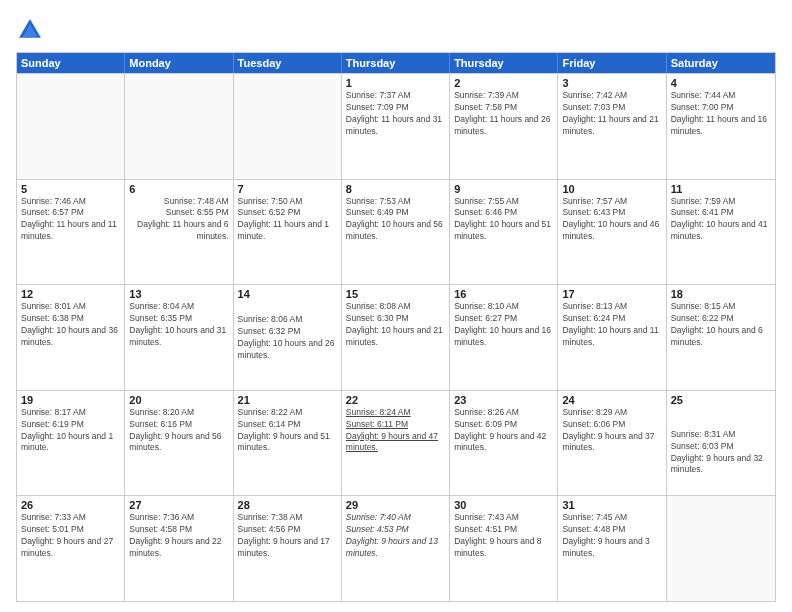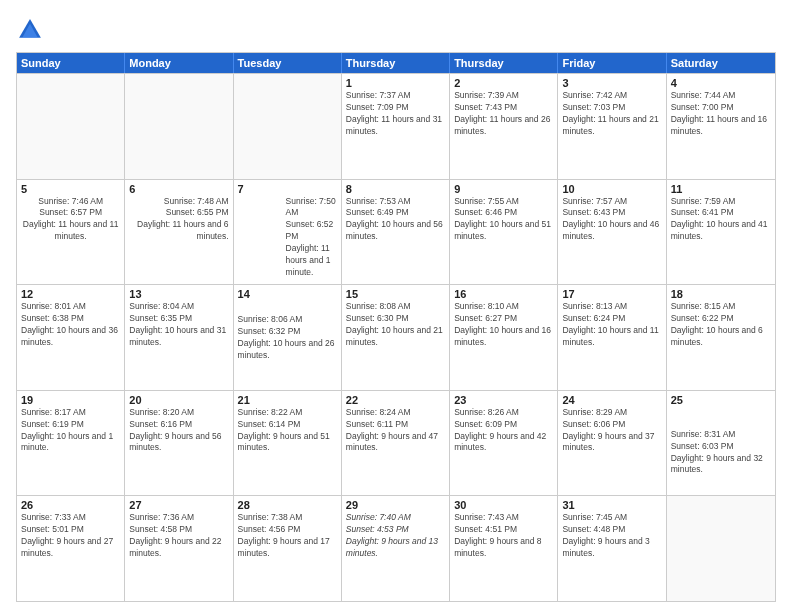--- a/index.html
+++ b/index.html
@@ -142,52 +142,52 @@
           <div class="cal-cell empty"></div>
           <div class="cal-cell">
             <div class="cell-date">1</div>
             <div class="cell-info" style="white-space: pre-line;">Sunrise: 7:37 AM
 Sunset: 7:09 PM
 Daylight: 11 hours and 31 minutes.</div>
           </div>
           <div class="cal-cell">
             <div class="cell-date">2</div>
             <div class="cell-info" style="white-space: pre-line;">Sunrise: 7:39 AM
-Sunset: 7:43 PM
+Sunset: 7:58 PM
 Daylight: 11 hours and 26 minutes.</div>
           </div>
           <div class="cal-cell">
             <div class="cell-date">3</div>
             <div class="cell-info" style="white-space: pre-line;">Sunrise: 7:42 AM
 Sunset: 7:03 PM
 Daylight: 11 hours and 21 minutes.</div>
           </div>
           <div class="cal-cell">
             <div class="cell-date">4</div>
             <div class="cell-info" style="white-space: pre-line;">Sunrise: 7:44 AM
 Sunset: 7:00 PM
 Daylight: 11 hours and 16 minutes.</div>
           </div>
         </div>
         <div class="cal-row">
           <div class="cal-cell">
             <div class="cell-date">5</div>
-            <div class="cell-info" style="white-space: pre-line; text-align: center;">Sunrise: 7:46 AM
+            <div class="cell-info" style="white-space: pre-line;">Sunrise: 7:46 AM
 Sunset: 6:57 PM
 Daylight: 11 hours and 11 minutes.</div>
           </div>
           <div class="cal-cell">
             <div class="cell-date">6</div>
             <div class="cell-info" style="white-space: pre-line; text-align: right;">Sunrise: 7:48 AM
 Sunset: 6:55 PM
 Daylight: 11 hours and 6 minutes.</div>
           </div>
           <div class="cal-cell">
             <div class="cell-date">7</div>
-            <div class="cell-info" style="white-space: pre-line; margin-left: 48px;">Sunrise: 7:50 AM
+            <div class="cell-info" style="white-space: pre-line;">Sunrise: 7:50 AM
 Sunset: 6:52 PM
 Daylight: 11 hours and 1 minute.</div>
           </div>
           <div class="cal-cell">
             <div class="cell-date">8</div>
             <div class="cell-info" style="white-space: pre-line;">Sunrise: 7:53 AM
 Sunset: 6:49 PM
 Daylight: 10 hours and 56 minutes.</div>
           </div>
           <div class="cal-cell">
@@ -267,21 +267,21 @@
 Daylight: 9 hours and 56 minutes.</div>
           </div>
           <div class="cal-cell">
             <div class="cell-date">21</div>
             <div class="cell-info" style="white-space: pre-line;">Sunrise: 8:22 AM
 Sunset: 6:14 PM
 Daylight: 9 hours and 51 minutes.</div>
           </div>
           <div class="cal-cell">
             <div class="cell-date">22</div>
-            <div class="cell-info" style="white-space: pre-line;">Sunrise: 8:24 AM
+            <div class="cell-info" style="white-space: pre-line; text-decoration: underline;">Sunrise: 8:24 AM
 Sunset: 6:11 PM
 Daylight: 9 hours and 47 minutes.</div>
           </div>
           <div class="cal-cell">
             <div class="cell-date">23</div>
             <div class="cell-info" style="white-space: pre-line;">Sunrise: 8:26 AM
 Sunset: 6:09 PM
 Daylight: 9 hours and 42 minutes.</div>
           </div>
           <div class="cal-cell">

